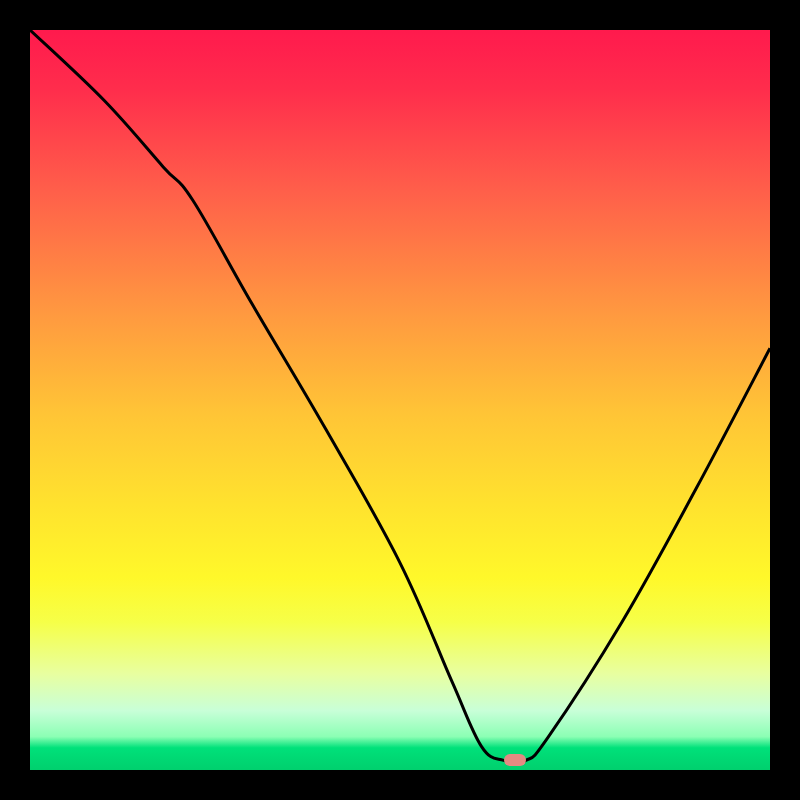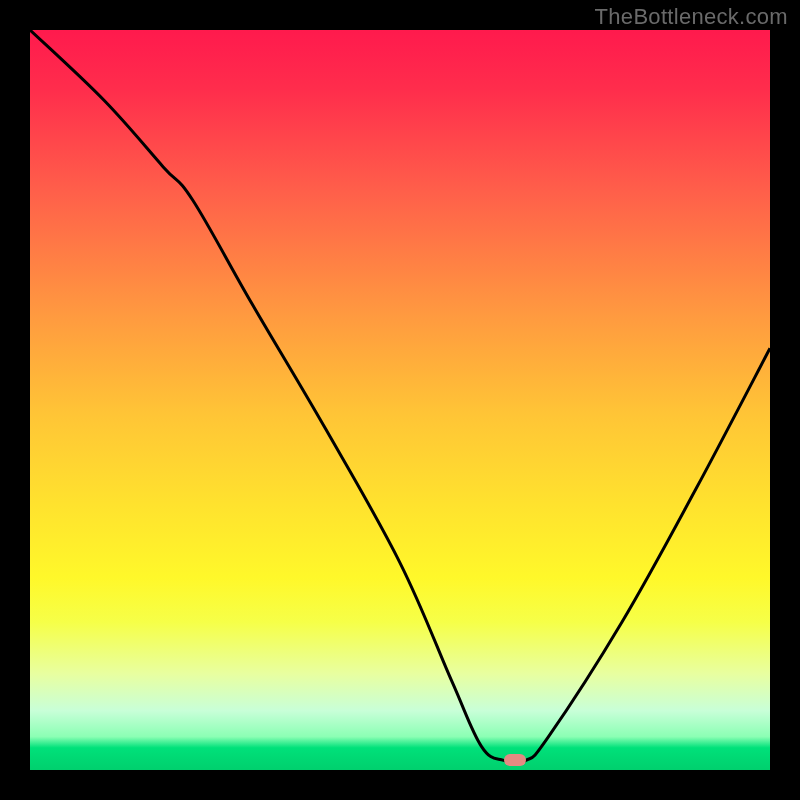--- a/index.html
+++ b/index.html
@@ -68,21 +68,20 @@
     height: 12px;
     border-radius: 6px;
     background: #e38a82;
     transform: translate(-50%, -50%);
   }
 </style>
 </head>
 <body>
 
 <div class="frame">
-  <div class="watermark">TheBottleneck.com</div>
 
   <div class="plot-area">
     <div class="gradient"></div>
 
     <svg class="curve" viewBox="0 0 740 740" preserveAspectRatio="none">
       <path fill="none" stroke="#000" stroke-width="3" stroke-linejoin="round" d="M 0,0 C 13.32,12.653999999999991 50.024,45.65799999999994 74,70.29999999999995 C 97.976,94.94199999999998 117.21599999999998,118.91800000000009 133.2,136.9000000000001 C 149.184,154.8820000000001 146.816,145.55799999999994 162.8,170.19999999999993 C 178.78400000000002,194.84199999999993 198.024,232.508 222,273.8 C 245.976,315.092 269.36,352.97999999999996 296,399.59999999999997 C 322.64,446.21999999999997 347.356,487.51199999999994 370,532.8 C 392.644,578.088 407.14799999999997,618.1664000000001 421.79999999999995,651.2 C 436.45199999999994,684.2336 442.07599999999996,702.0676000000001 451.4,716.32 C 460.724,730.5724 465.608,727.8492 473.6,730.38 C 481.59200000000004,732.9108 487.808,734.5092 495.8,730.38 C 503.79200000000003,726.2508 500.684,732.3484000000001 518,707.44 C 535.316,682.5316 565.36,636.7552000000001 592,592 C 618.64,547.2447999999999 639.36,508.084 666,458.8 C 692.64,409.516 726.68,343.50800000000004 740,318.20000000000005" id="curve-path"></path>
     </svg>
 
     <div class="marker" id="marker" style="left: 484.7px; top: 730.38px; background: rgb(227, 138, 130);"></div>
   </div>

